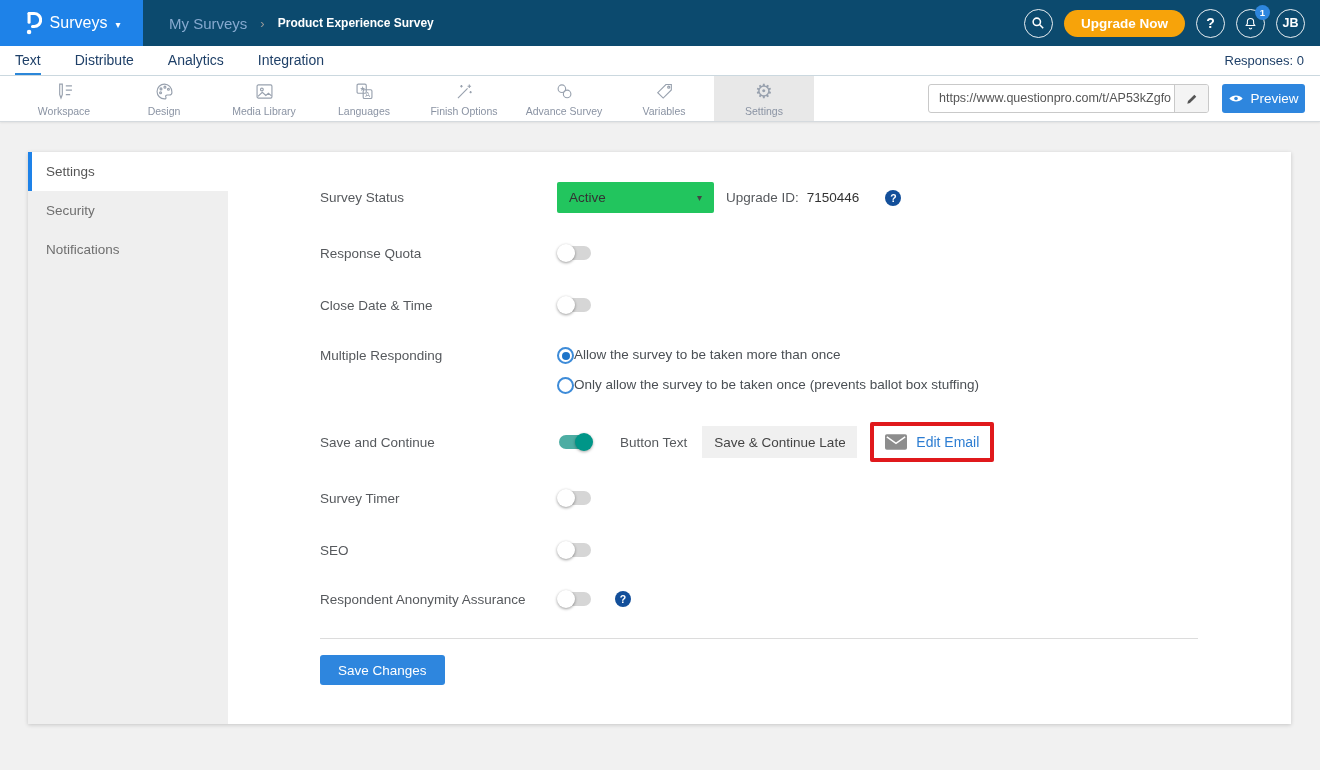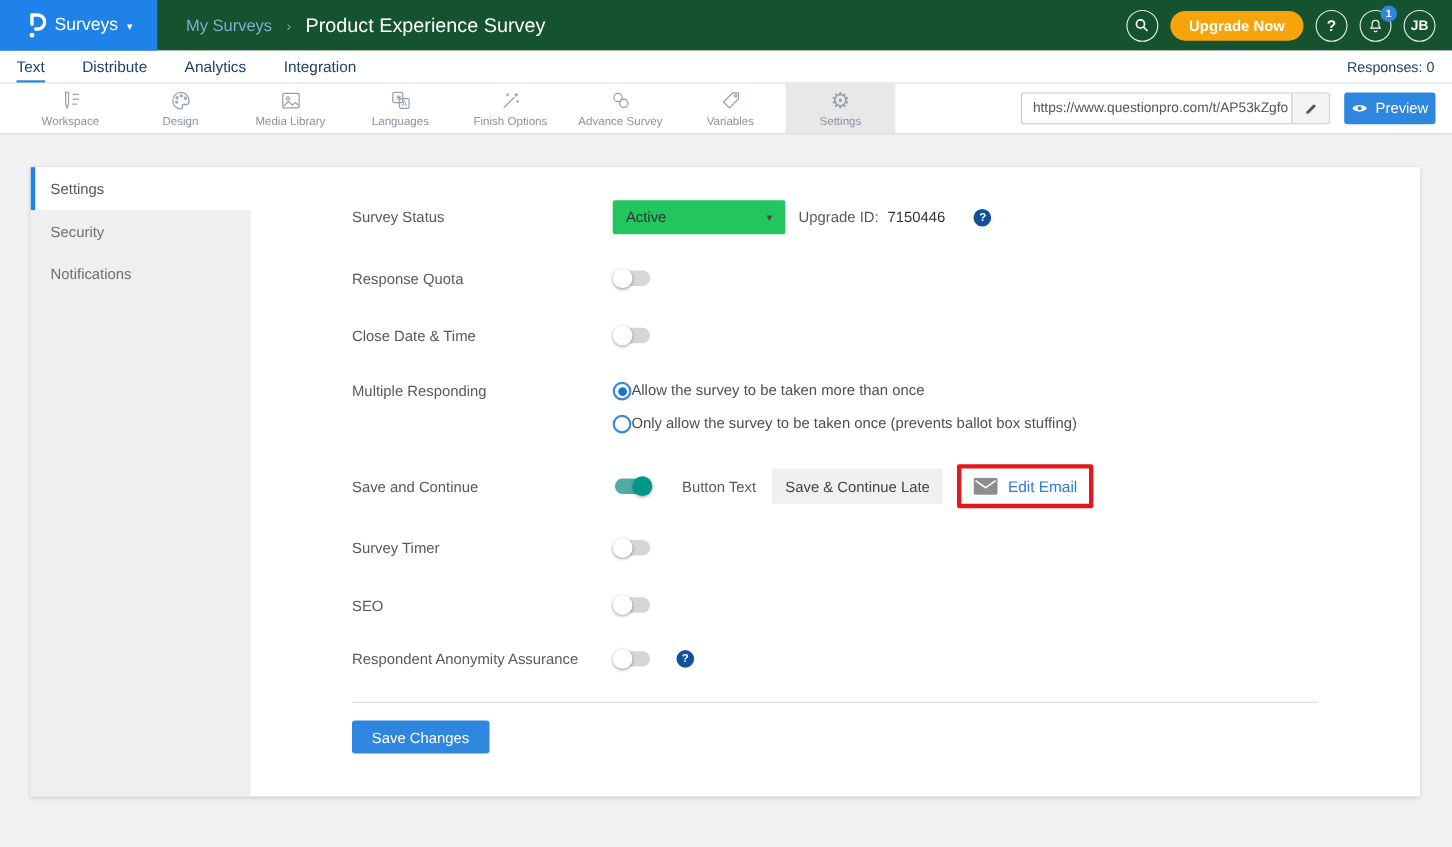--- a/index.html
+++ b/index.html
@@ -1,27 +1,27 @@
 <!DOCTYPE html>
 <html><head>
 <meta charset="utf-8">
 <style>
   * { margin:0; padding:0; box-sizing:border-box; }
   html,body { width:1320px; height:770px; overflow:hidden; }
   body { font-family:"Liberation Sans", sans-serif; background:#f1f1f1; }
 
   
-  .topbar { height:46px; background:#14532d; display:flex; align-items:center; }
+  .topbar { height:46px; background:#0c4a6e; display:flex; align-items:center; }
   .brand { width:143px; height:100%; background:#1e82e8; display:flex; align-items:center; justify-content:center; gap:8px; cursor:pointer; }
   .brand-label { color:#fff; font-size:16px; font-weight:500; }
   .brand-caret { color:#fff; font-size:10px; margin-top:2px; }
   .breadcrumb { display:flex; align-items:center; gap:13px; margin-left:26px; }
   .crumb-parent { color:#86a9cf; font-size:15px; text-decoration:none; cursor:pointer; }
   .crumb-sep { color:#9a9a9a; font-size:13px; }
-  .crumb-current { color:#ffffff; font-size:18px; }
+  .crumb-current { color:#ffffff; font-size:12px;font-weight:bold; }
   .topbar-right { margin-left:auto; display:flex; align-items:center; gap:11px; padding-right:15px; }
   .circle-btn { width:29px; height:29px; border:1.6px solid rgba(255,255,255,.9); border-radius:50%; display:flex; align-items:center; justify-content:center; cursor:pointer; color:#fff; font-size:14px; font-weight:bold; flex-shrink:0; }
   .upgrade-btn { height:27px; border-radius:14px; background:#f7a30a; color:#fff; font-size:13.5px; font-weight:bold; display:flex; align-items:center; padding:0 17px; cursor:pointer; border:none; }
   .bell-wrap { position:relative; }
   .badge { position:absolute; top:-4px; right:-5px; width:15px; height:15px; border-radius:50%; background:#2e86de; color:#fff; font-size:9.5px; font-weight:bold; display:flex; align-items:center; justify-content:center; }
 
   
   .subnav { height:30px; background:#fff; border-bottom:1px solid #ccd9e0; display:flex; align-items:stretch; padding-left:15px; gap:34px; }
   .tab { display:flex; align-items:center; font-size:14px; color:#1f4068; font-weight:500; border-bottom:2px solid transparent; cursor:pointer; }
   .tab.active { border-bottom-color:#2b87d9; }

